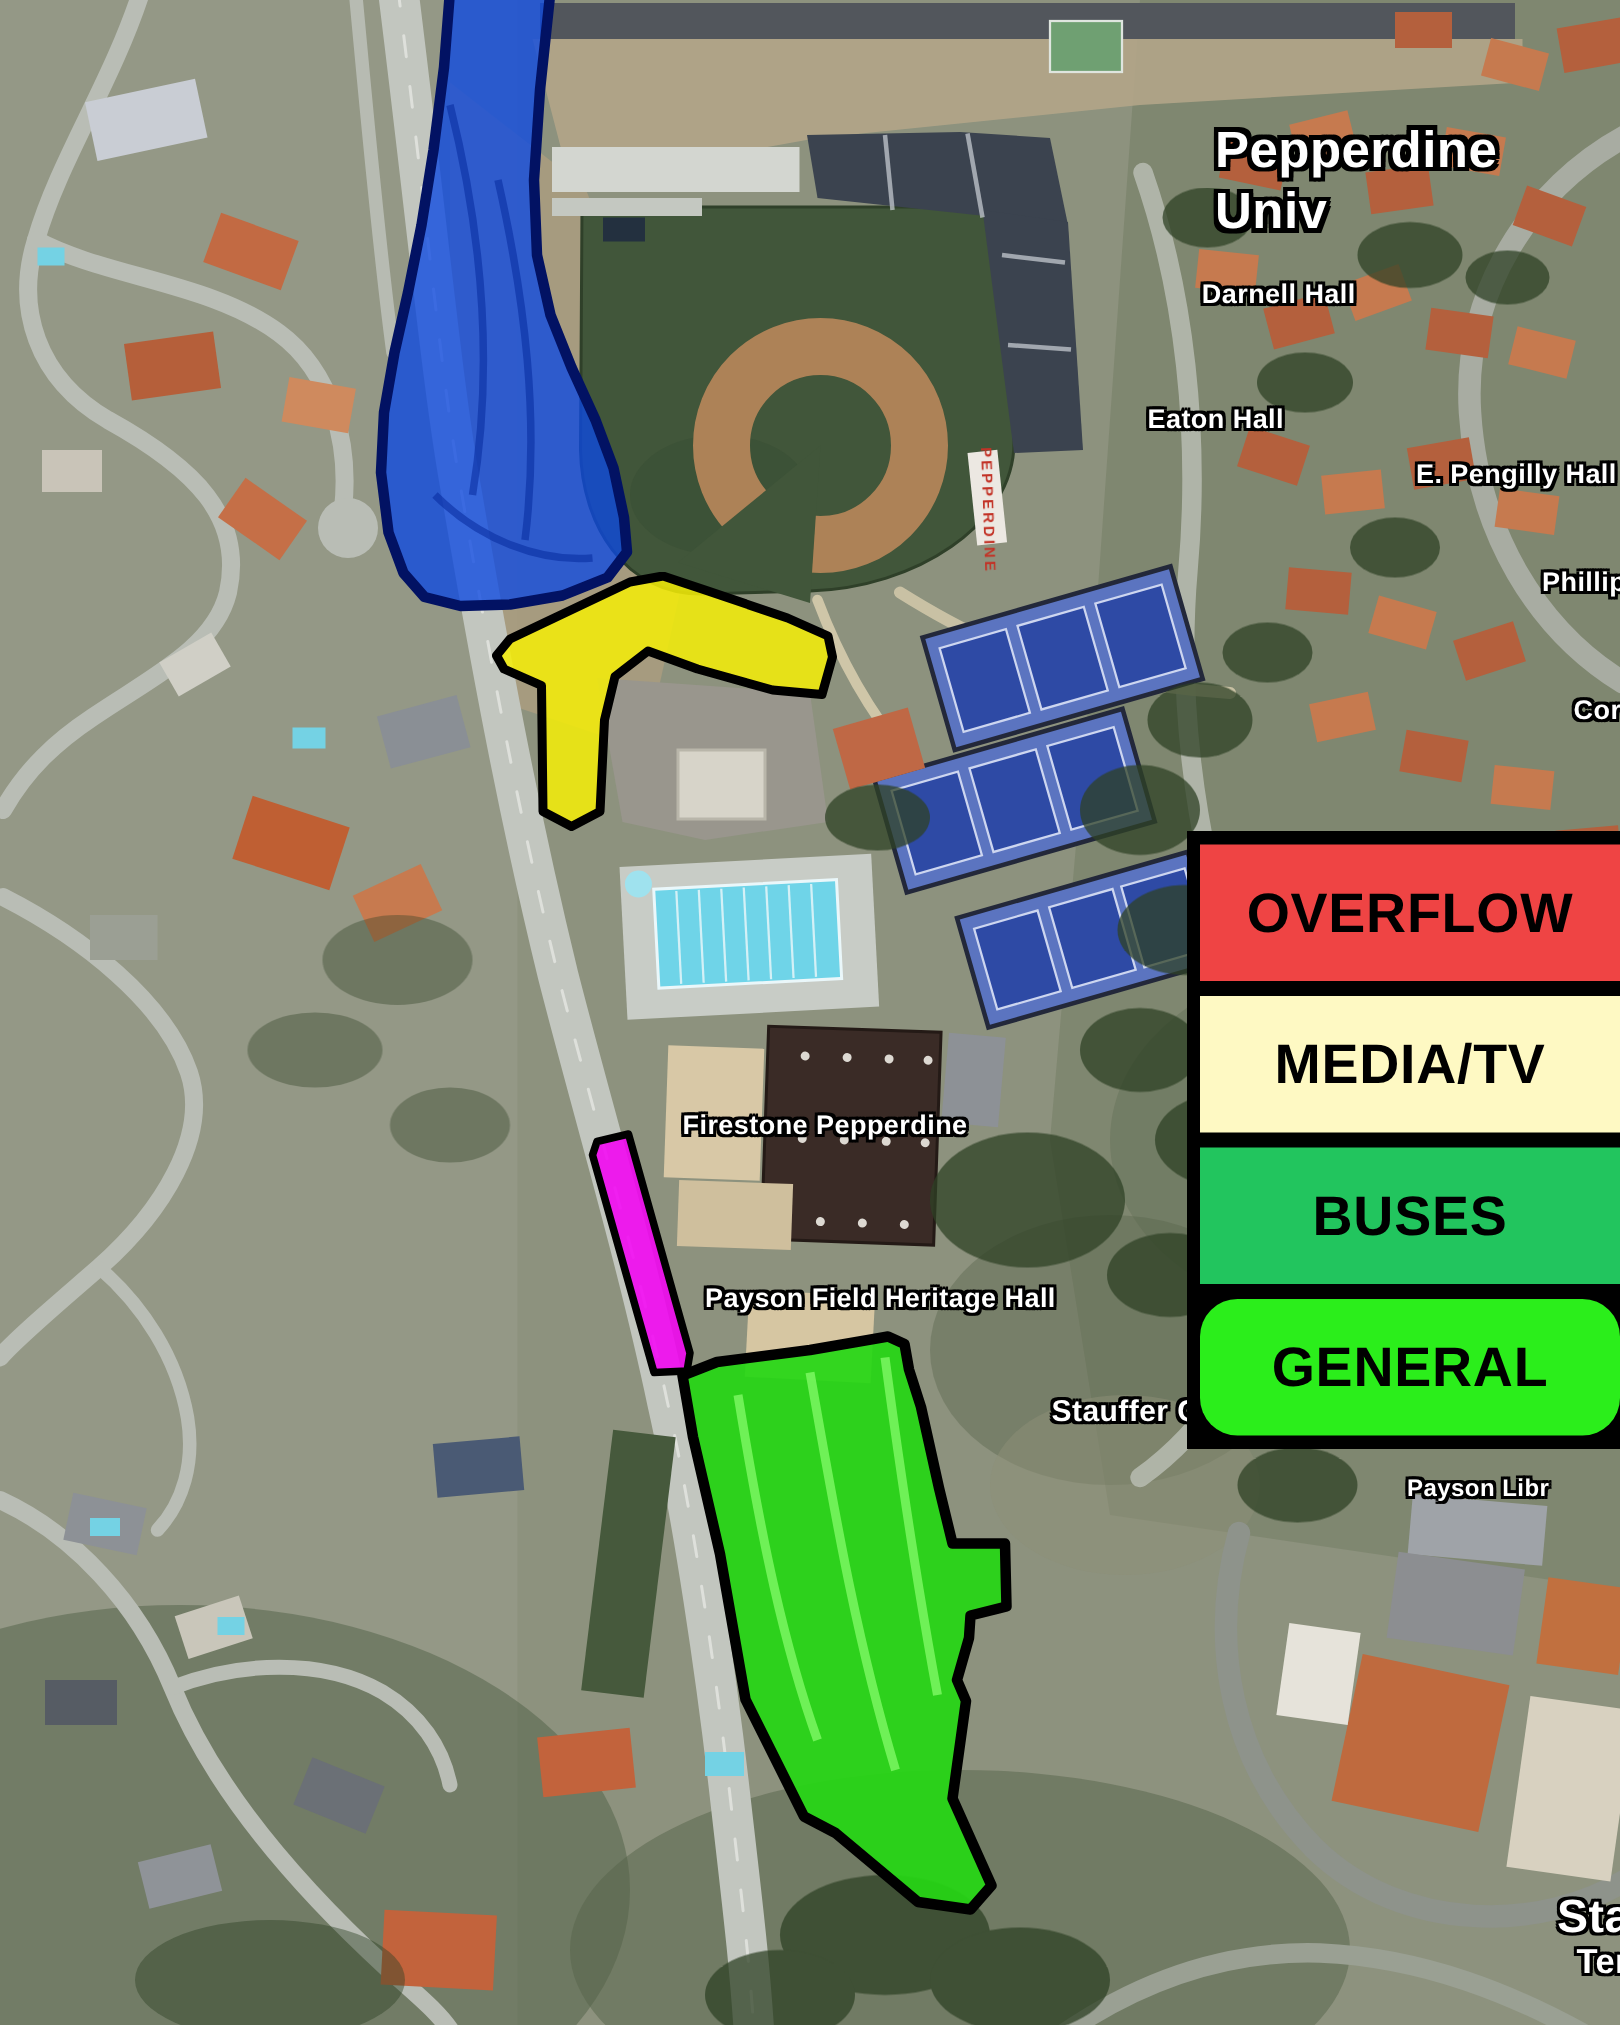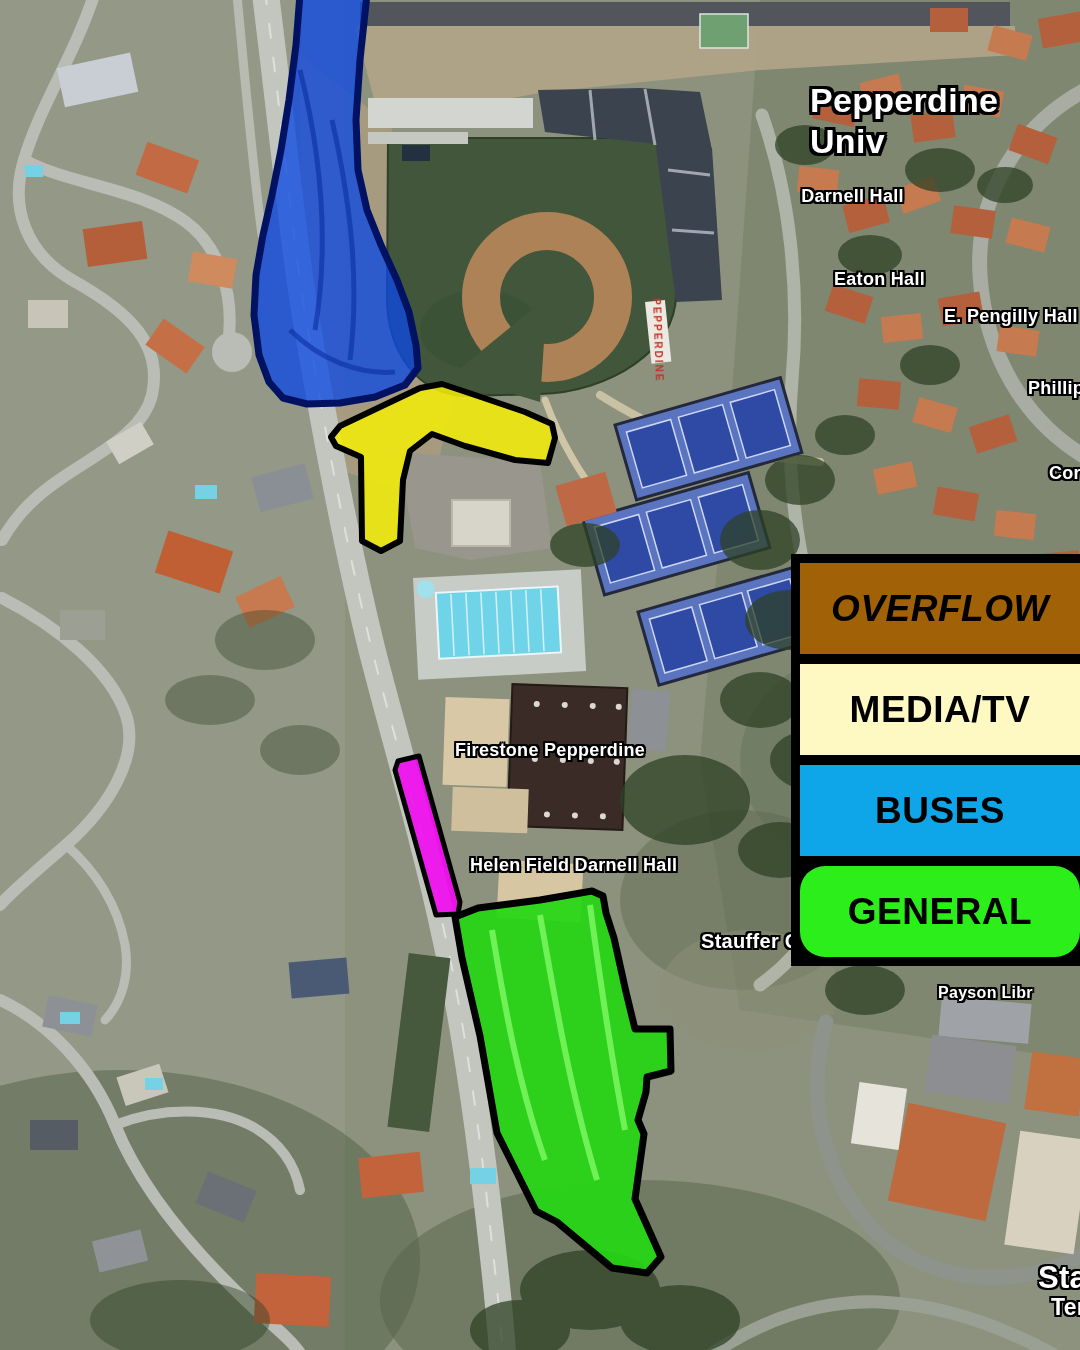--- a/index.html
+++ b/index.html
@@ -261,32 +261,32 @@
     <g stroke="#8cff70" stroke-width="6" opacity="0.7" fill="none">
       <path d="M492,930 C505,1010 520,1090 545,1160"></path>
       <path d="M540,915 C555,1000 570,1090 597,1180"></path>
       <path d="M590,905 C600,980 612,1060 625,1130"></path>
     </g>
   </g>
 </svg>
 
 <div class="ml lg" style="left:810px;top:80px;width:264px;text-align:left">Pepperdine Univ</div>
 <div class="ml" style="left:770px;top:186px;width:165px;text-align:center">Darnell Hall</div>
-<div class="ml" style="left:765px;top:269px;width:160px;text-align:right">Eaton Hall</div>
+<div class="ml" style="left:765px;top:269px;width:160px;text-align:left">Eaton Hall</div>
 <div class="ml" style="left:944px;top:306px">E. Pengilly Hall</div>
 <div class="ml" style="left:1028px;top:378px">Phillips</div>
 <div class="ml" style="left:1049px;top:463px">Cor</div>
 <div class="ml" style="left:455px;top:740px">Firestone Pepperdine</div>
-<div class="ml" style="left:470px;top:855px">Helen Field Darnell Hall</div>
+<div class="ml" style="left:470px;top:855px">Payson Field Heritage Hall</div>
 <div class="ml" style="left:701px;top:930px;font-size:20px">Stauffer C</div>
 <div class="ml md" style="left:938px;top:984px">Payson Libr</div>
 <div class="ml xl" style="left:1038px;top:1260px">Sta</div>
 <div class="ml sm" style="left:1051px;top:1294px">Ter</div>
 <div class="stadium-sign" style="left:662px;top:298px">PEPPERDINE</div>
 
 <div id="legend" style="background-color: rgb(0, 0, 0);">
-  <div class="legend-row" style="background-color: #a16207; font-style: italic;">OVERFLOW</div>
+  <div class="legend-row" style="background-color: #ef4444;">OVERFLOW</div>
   <div class="legend-row" style="background-color: #fef9c3;">MEDIA/TV</div>
-  <div class="legend-row" style="background-color: #0ea5e9;">BUSES</div>
+  <div class="legend-row" style="background-color: #22c55e;">BUSES</div>
   <div class="legend-row" style="background-color: rgb(43, 238, 27); border-radius: 25px;">GENERAL</div>
 </div>
 
 </div>
 
 </body></html>

